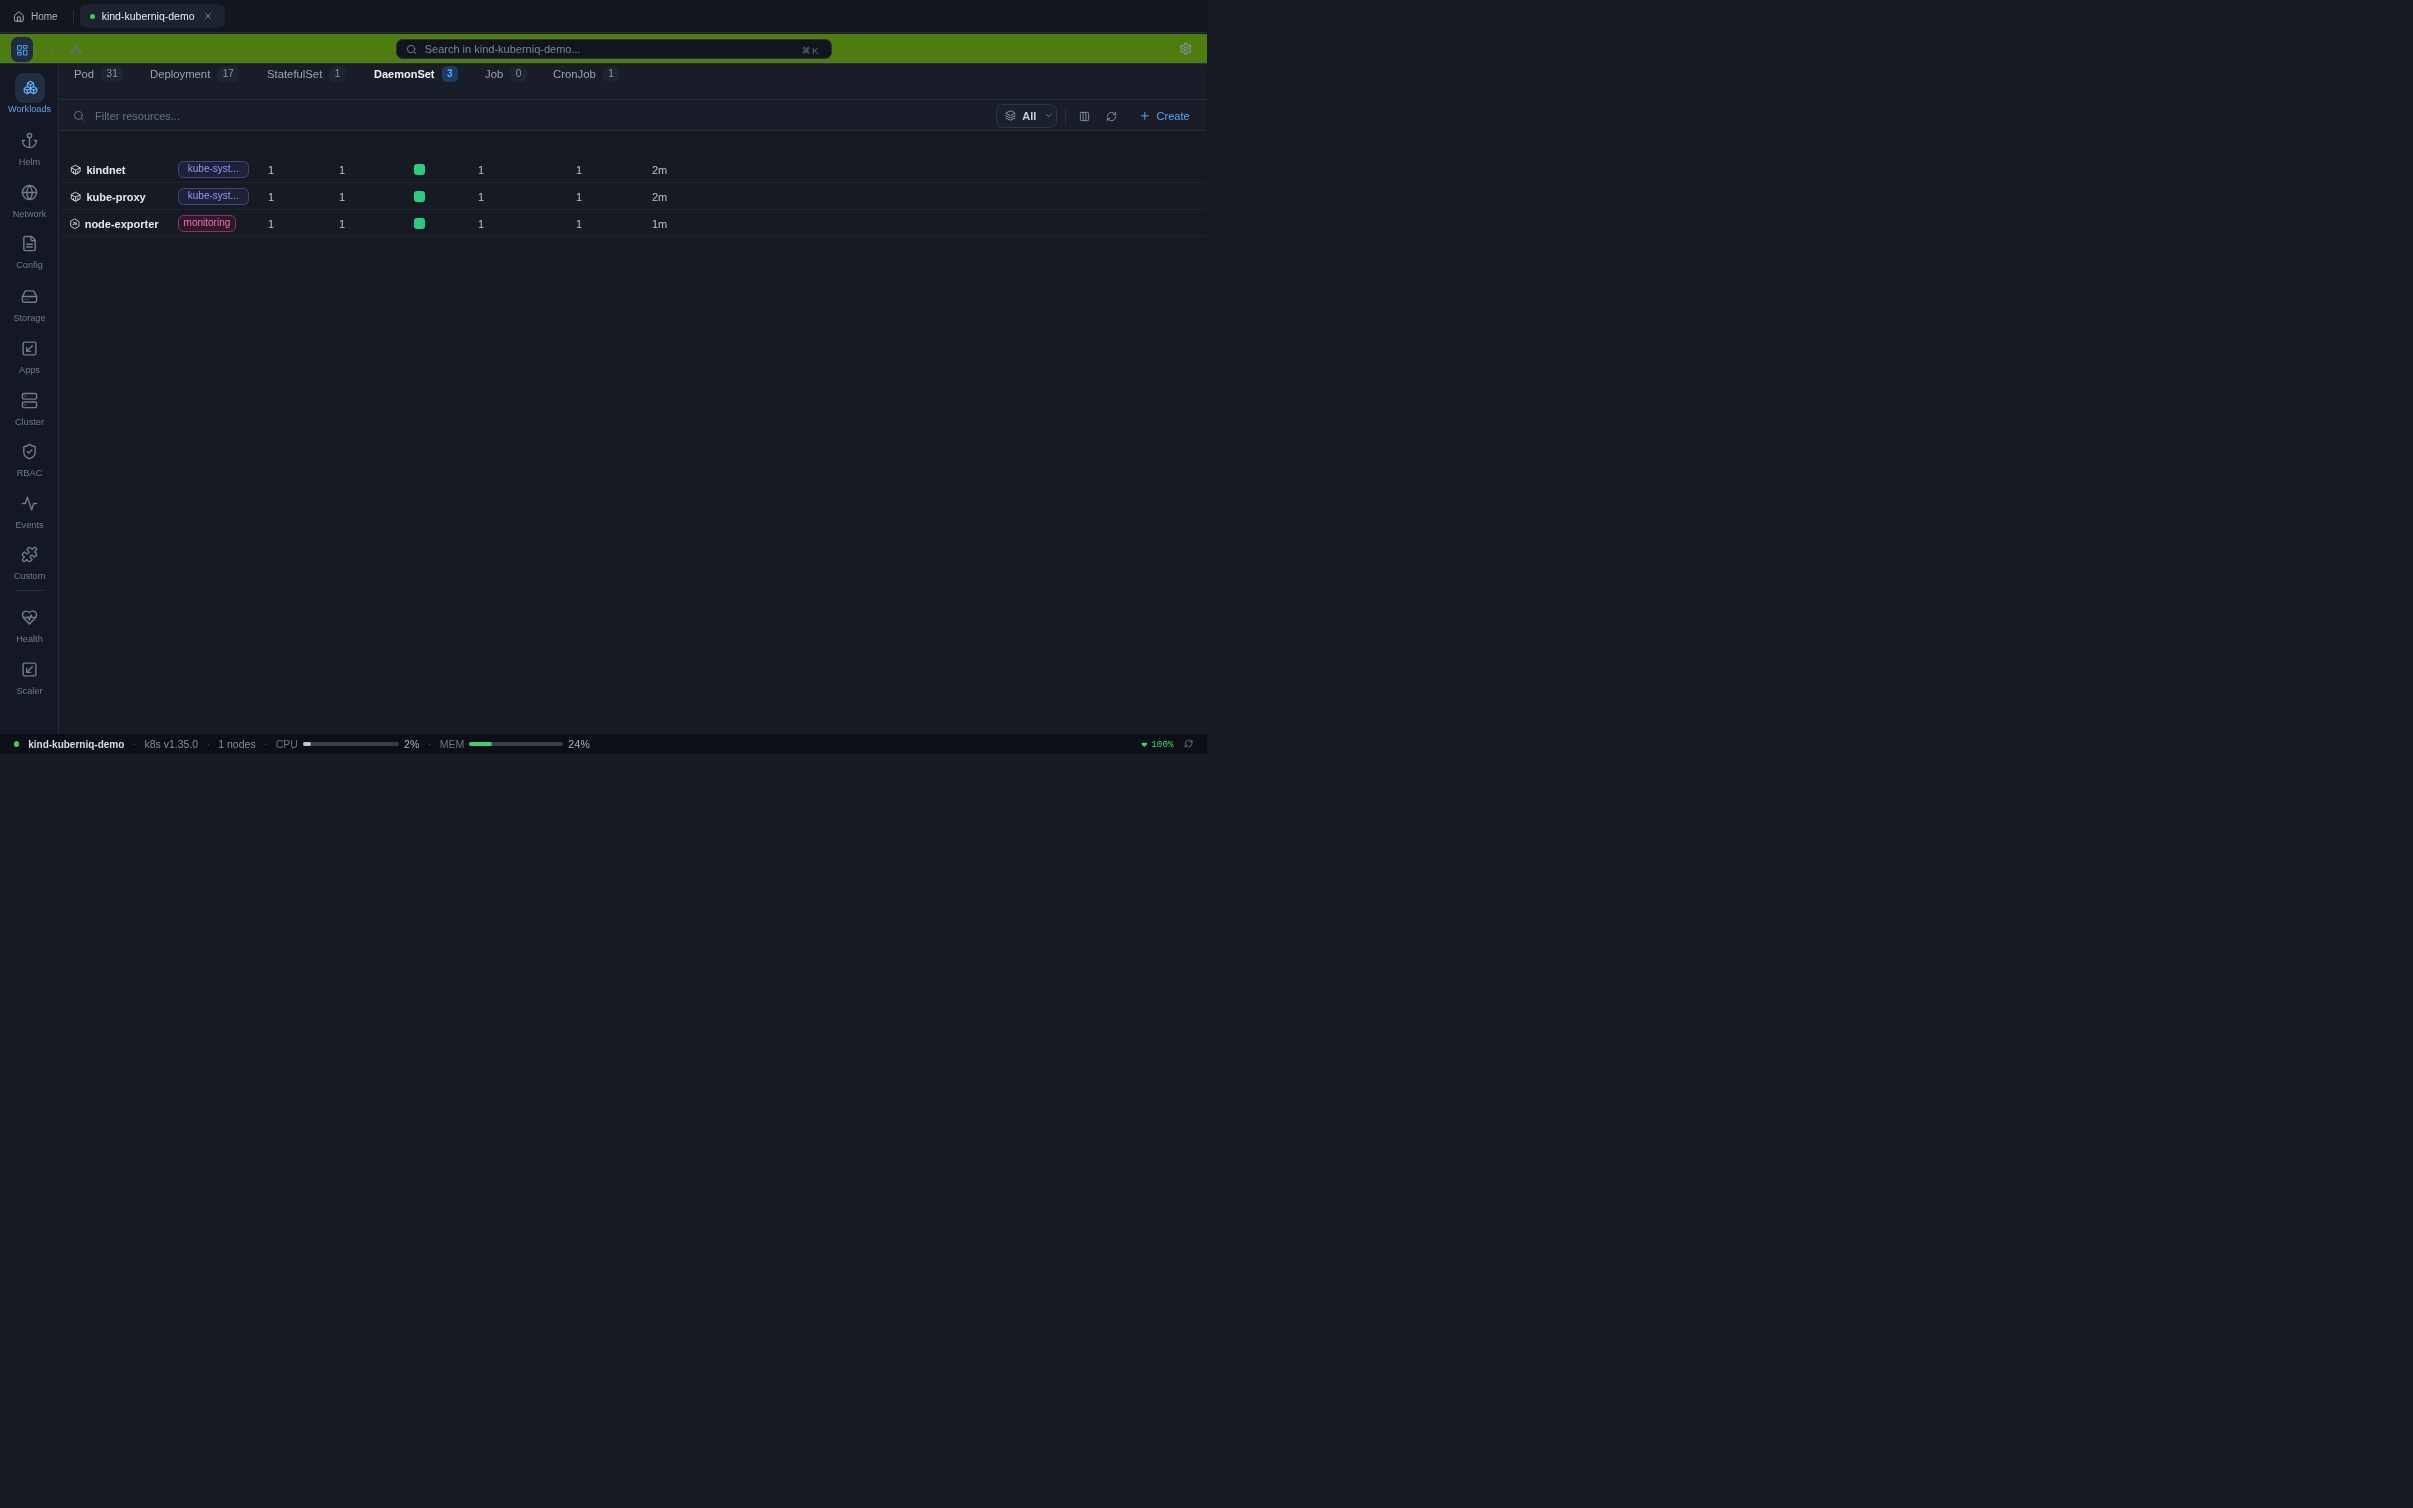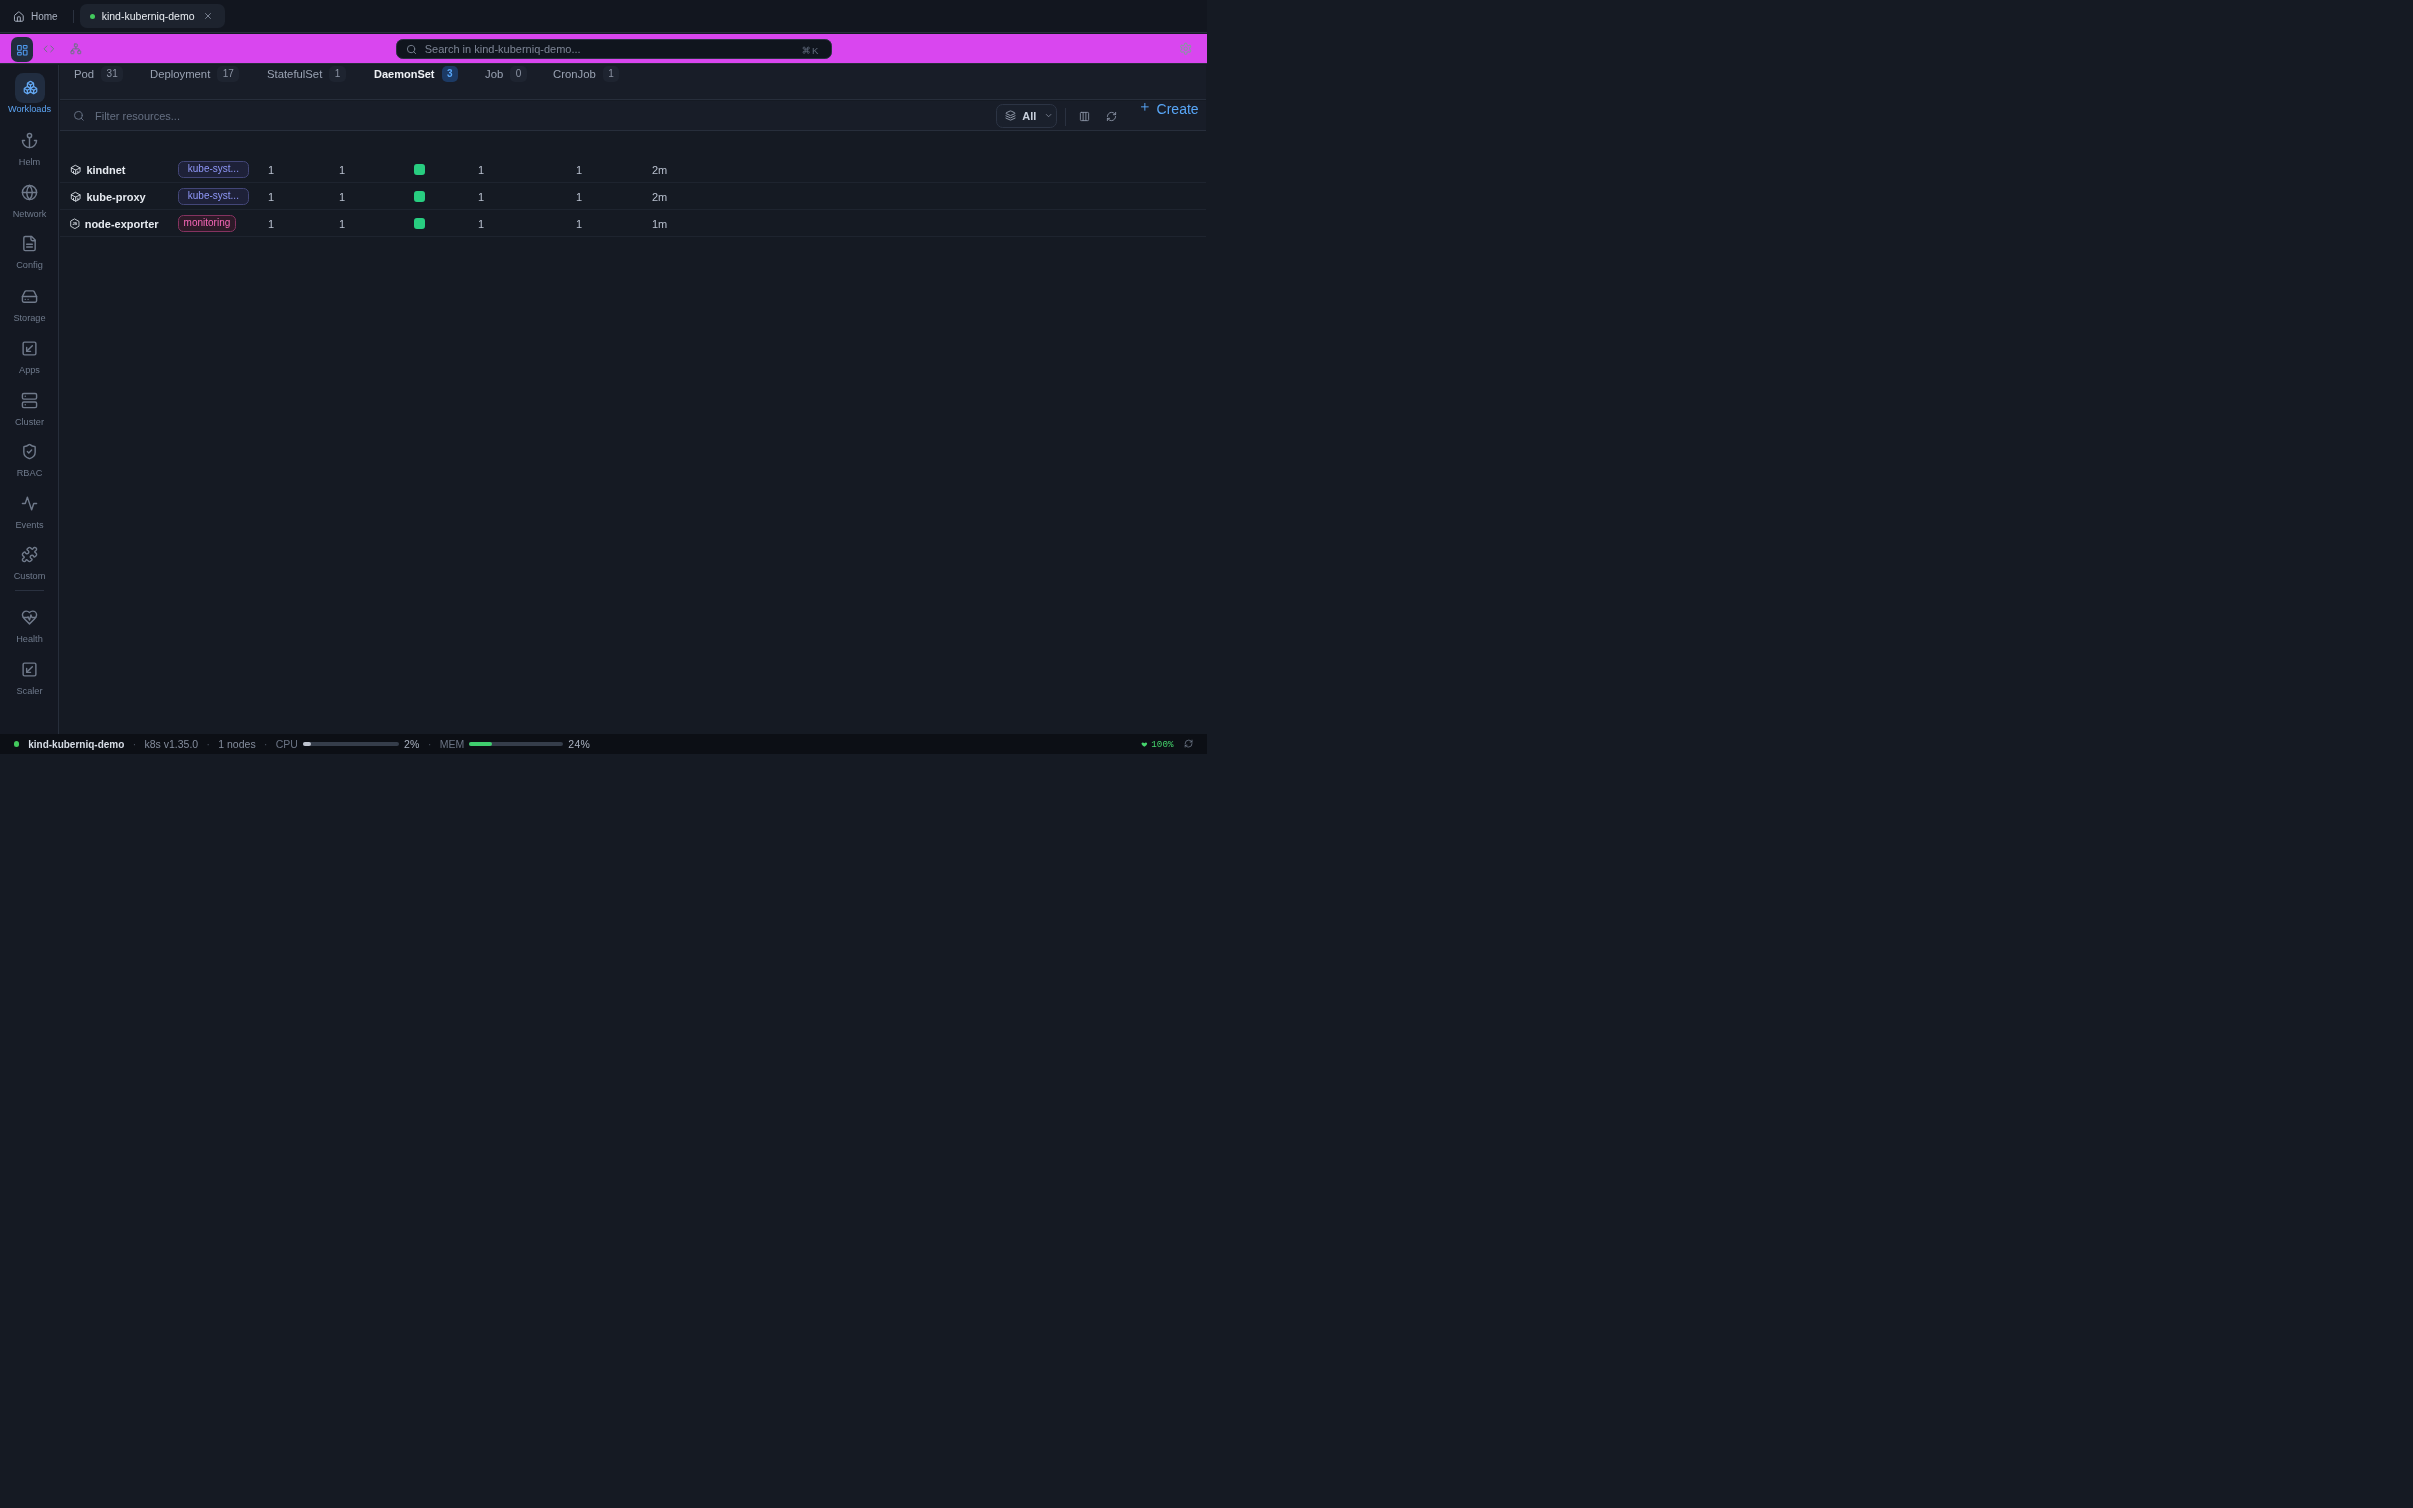--- a/index.html
+++ b/index.html
@@ -20,21 +20,21 @@
   #home { position:absolute; left:13.4px; top:0; height:33px; display:flex; align-items:center; gap:5.9px; color:#a9b1c0; font-size:10px; }
   #topsep { position:absolute; left:73px; top:10px; width:0.8px; height:12.6px; background:#2b323f; }
   #tabpill { position:absolute; left:80px; top:4.2px; width:145px; height:24px; background:#1d232e; border-radius:6.7px;
     display:flex; align-items:center; }
   #tabdot { width:5px; height:5px; border-radius:50%; background:#43c95d; margin-left:10px; }
   #tabname { margin-left:6.7px; font-size:10.5px; font-weight:500; color:#e8ecf1; }
   #tabx { margin-left:8.4px; color:#8a93a4; }
 
   
   #toolbar { position:absolute; left:0; top:34px; width:1207px; height:30px;
-    background:#d946ef; border-bottom:0.8px solid #272e3b; }
+    background:#4d7c0f; border-bottom:0.8px solid #272e3b; }
   #gridbtn { position:absolute; left:10.5px; top:3.4px; width:22.6px; height:25px; background:#212d3e; border-radius:6.7px;
     display:flex; align-items:center; justify-content:center; color:#4f9cf0; }
   .tbic { position:absolute; top:0; height:30px; display:flex; align-items:center; color:#6a7383; }
   #searchbox { position:absolute; left:396px; top:5px; width:436px; height:20px; border:0.8px solid #2b3242; background:#10151e;
     border-radius:6.7px; display:flex; align-items:center; color:#7d8595; }
   #searchbox .mag { margin-left:9.2px; color:#7d8595; }
   #searchbox .ph { margin-left:7.5px; font-size:11px; }
   #cmdk { position:absolute; right:12.6px; top:0; height:20px; display:flex; align-items:center; gap:1.7px; color:#626b7d; font-size:9.6px; }
   #gear { position:absolute; right:15px; top:0; height:30px; display:flex; align-items:center; color:#8a93a4; }
 
@@ -66,21 +66,21 @@
   #filtermag { position:absolute; left:13.4px; top:0; height:30px; display:flex; align-items:center; color:#667083; }
   #filterph { position:absolute; left:35px; top:0; height:30px; display:flex; align-items:center; color:#667083; font-size:11px; }
   #allbtn { position:absolute; left:936px; top:2.9px; width:61px; height:24px; border:0.8px solid #2c3444; background:#1a202c; border-radius:6.7px;
     display:flex; align-items:center; color:#c9d1dd; }
   #allbtn .lay { margin-left:7.5px; color:#9aa3b2; }
   #allbtn .txt { margin-left:6.7px; font-size:11px; font-weight:600; }
   #allbtn .chev { margin-left:7.5px; color:#8a93a4; }
   #fsep { position:absolute; left:1005px; top:7.1px; width:0.8px; height:17.6px; background:#2a3140; }
   #colic { position:absolute; left:1019px; top:0; height:30px; display:flex; align-items:center; color:#8a93a4; }
   #refic { position:absolute; left:1046px; top:0; height:30px; display:flex; align-items:center; color:#8a93a4; }
-  #createbtn { position:absolute; left:1079px; top:0; height:30px; display:flex; align-items:flex-start; gap:5.9px; color:#58a6f7; font-size:14px; font-weight:500; }
+  #createbtn { position:absolute; left:1079px; top:0; height:30px; display:flex; align-items:center; gap:5.9px; color:#58a6f7; font-size:11px; font-weight:500; }
 
   
   #thead { position:absolute; left:0; top:66px; width:1146px; height:25px; border-bottom:0.8px solid #272e3b;
     color:#8d96a8; font-size:10px; font-weight:600; letter-spacing:0.2px; }
   .hcell { position:absolute; top:0; height:25px; display:flex; align-items:center; }
   #thead .name { color:#4f9ff6; display:flex; gap:4.2px; align-items:center; }
   .trow { position:absolute; left:0; width:1146px; height:27px; border-bottom:0.8px solid #1e242f; font-size:11px; }
   .tcell { position:absolute; top:0; height:27px; display:flex; align-items:center; color:#b9c1cf; }
   .rname { color:#e6eaf0; font-weight:600; gap:4.2px; }
   .rname .ric { color:#dfe5ec; }

